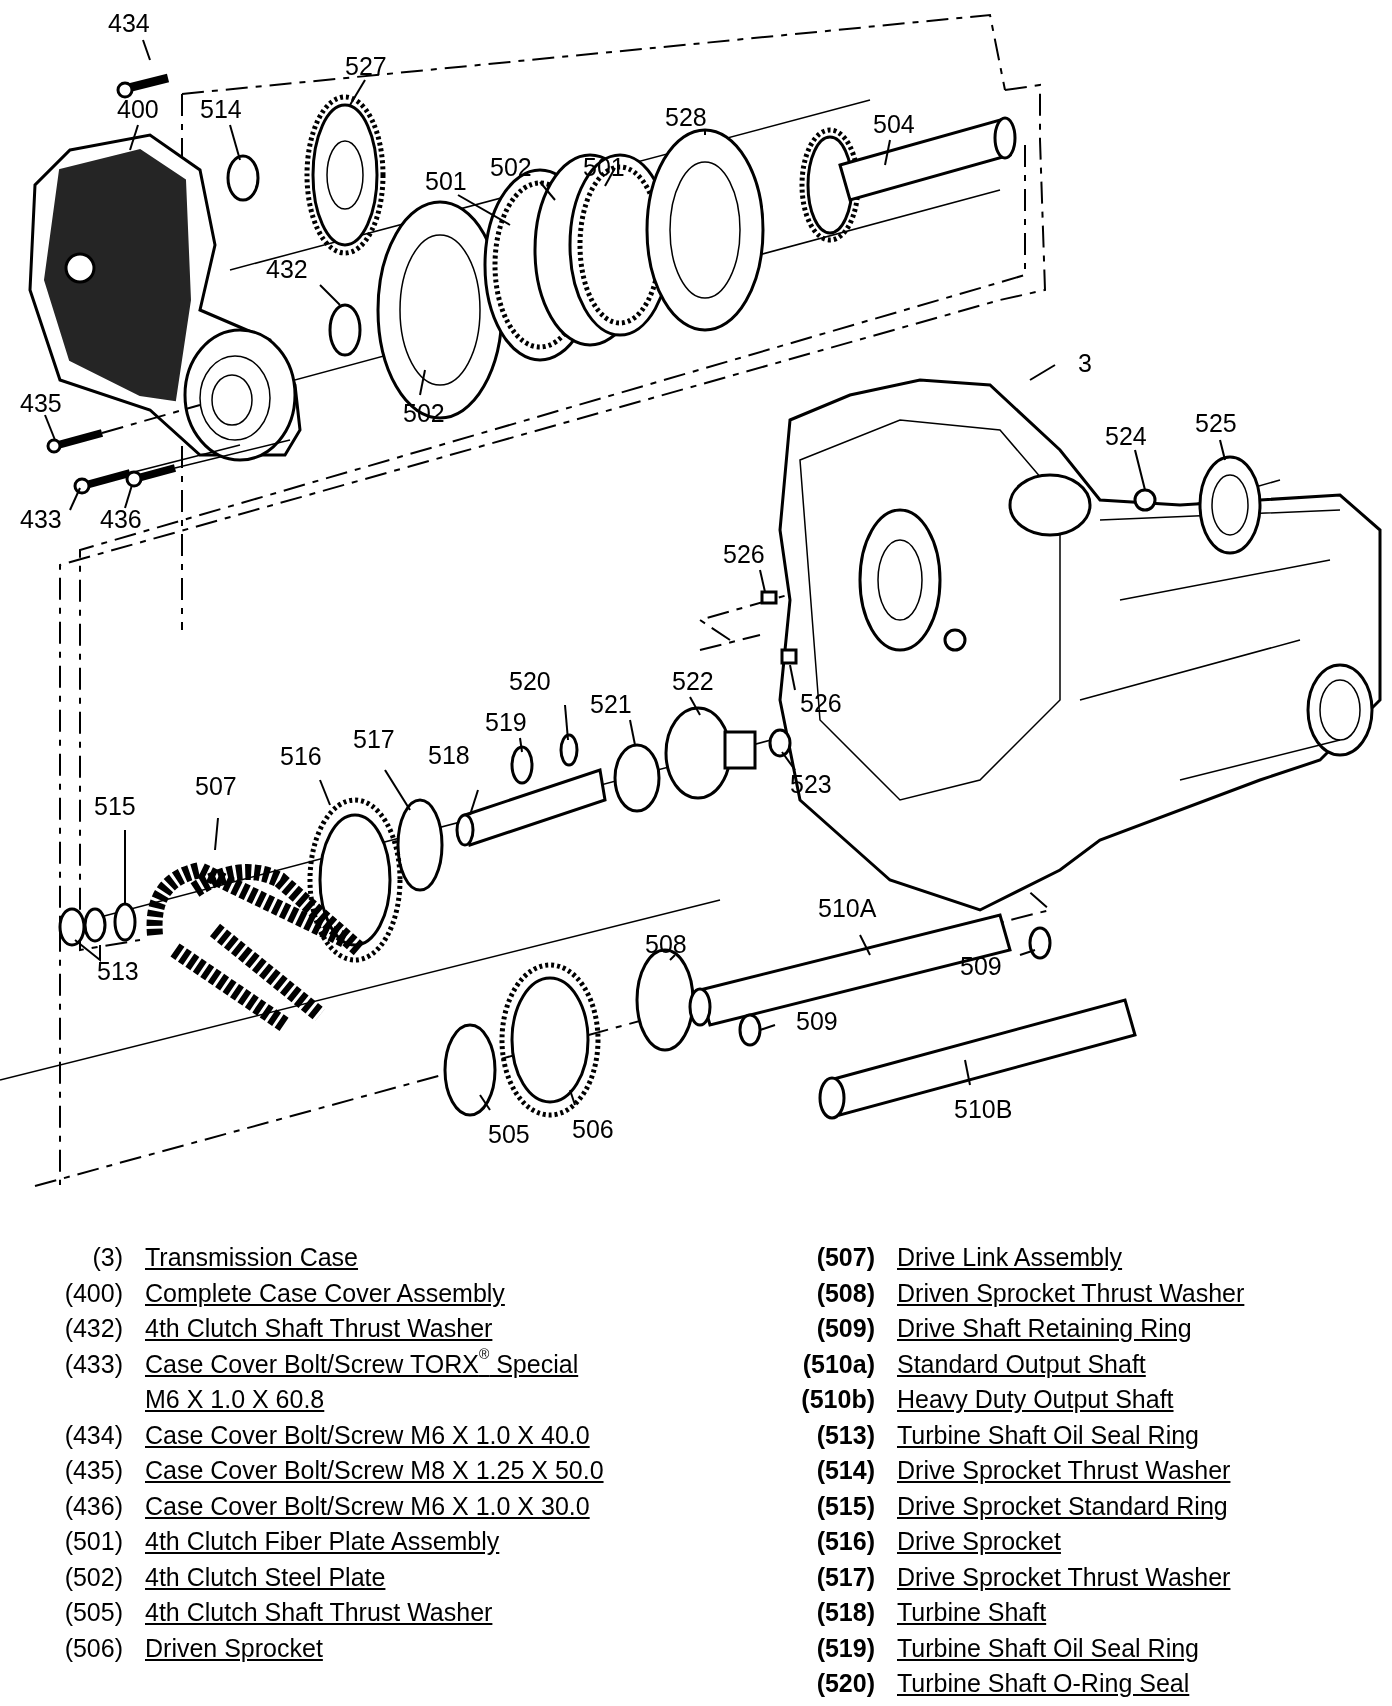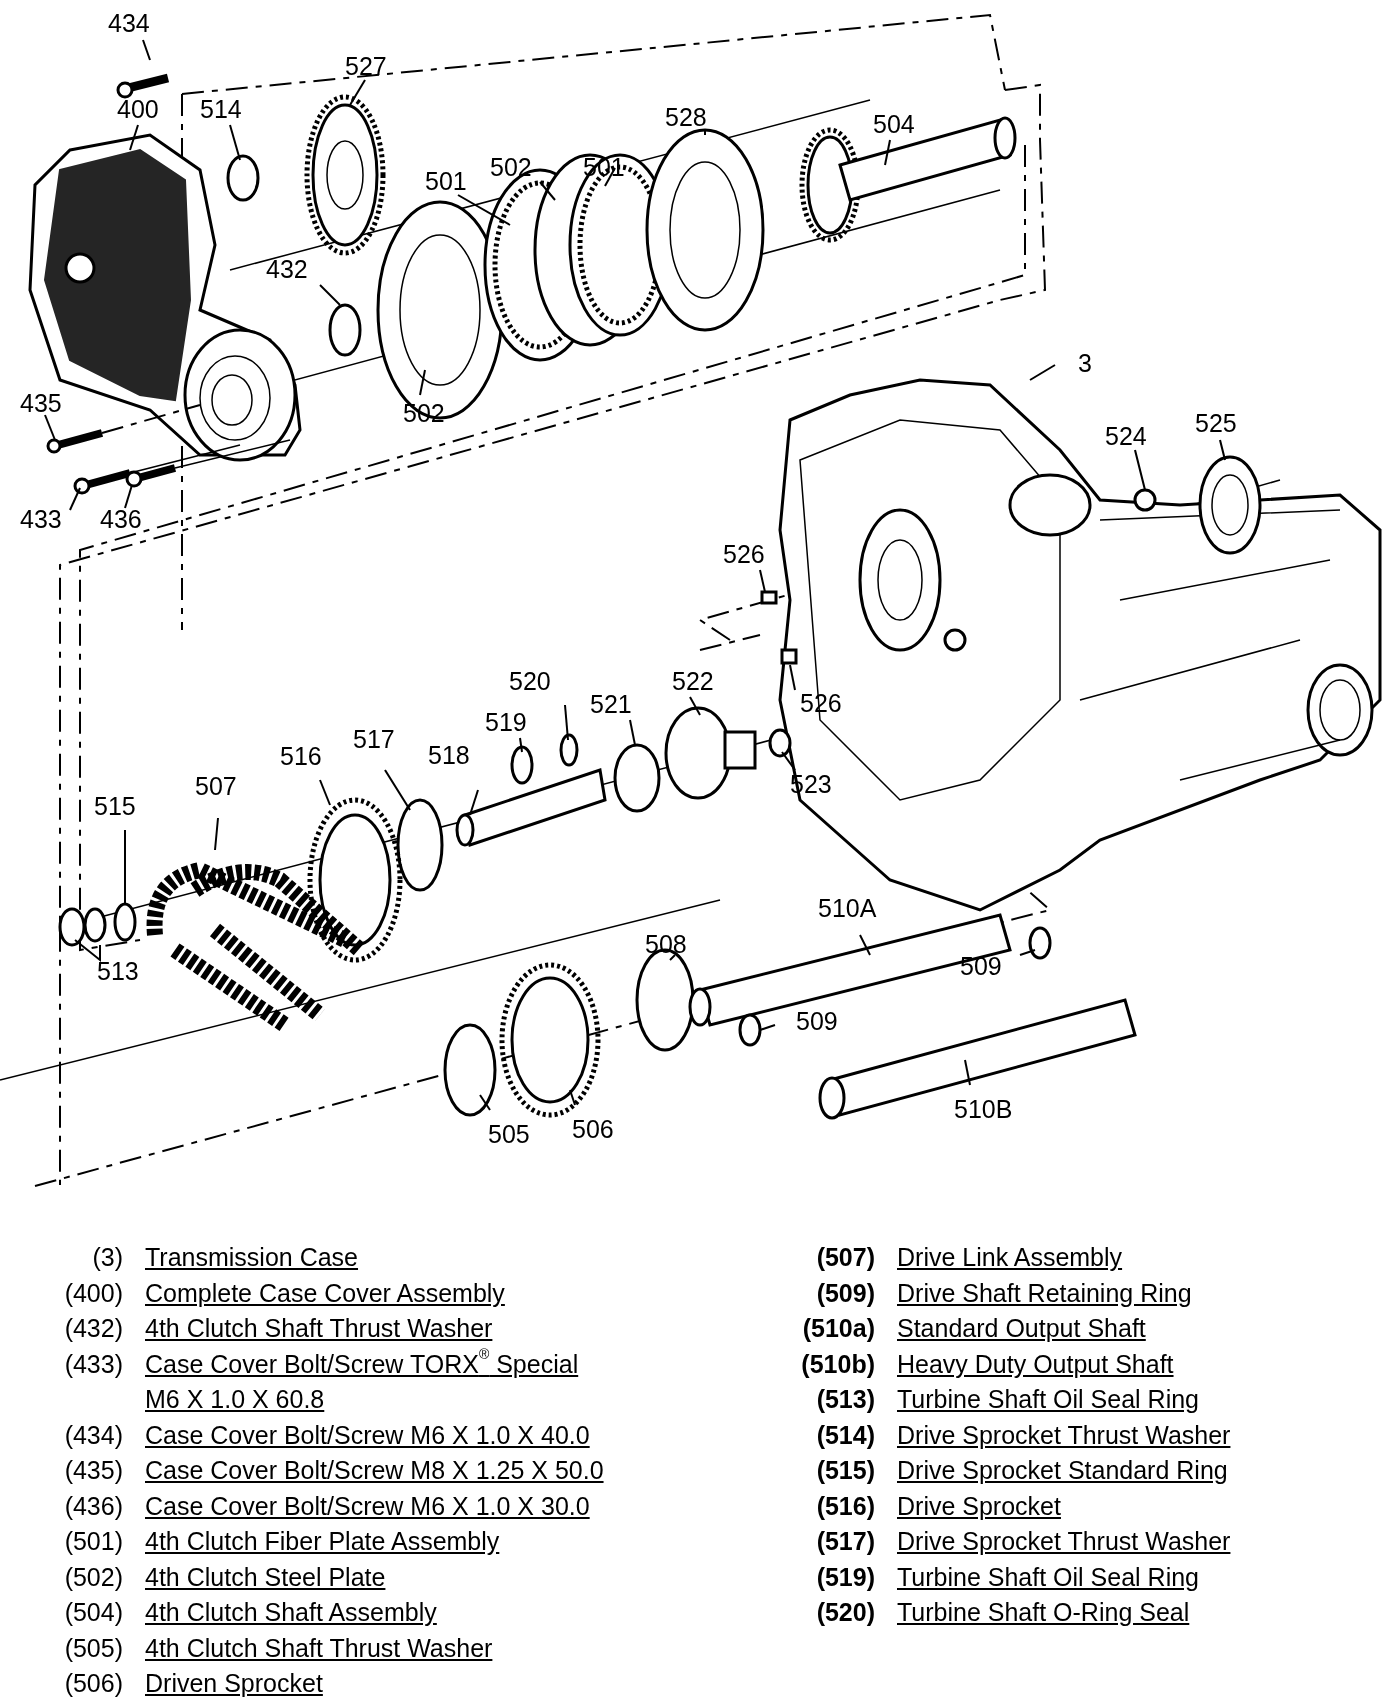--- a/index.html
+++ b/index.html
@@ -274,38 +274,38 @@
       </div>
     <div class="row">
         <span class="num">(501)</span>
         <span class="desc">4th Clutch Fiber Plate Assembly</span>
       </div>
     <div class="row">
         <span class="num">(502)</span>
         <span class="desc">4th Clutch Steel Plate</span>
       </div>
     <div class="row">
-        <span class="num">(504)</span>
-        <span class="desc">4th Clutch Shaft Assembly</span>
-      </div>
-    <div class="row">
         <span class="num">(505)</span>
         <span class="desc">4th Clutch Shaft Thrust Washer</span>
       </div>
     <div class="row">
         <span class="num">(506)</span>
         <span class="desc">Driven Sprocket</span>
       </div>
   </div>
   <div class="col right">
     <div class="row">
         <span class="num">(507)</span>
         <span class="desc">Drive Link Assembly</span>
       </div>
     <div class="row">
+        <span class="num">(508)</span>
+        <span class="desc">Driven Sprocket Thrust Washer</span>
+      </div>
+    <div class="row">
         <span class="num">(509)</span>
         <span class="desc">Drive Shaft Retaining Ring</span>
       </div>
     <div class="row">
         <span class="num">(510a)</span>
         <span class="desc">Standard Output Shaft</span>
       </div>
     <div class="row">
         <span class="num">(510b)</span>
         <span class="desc">Heavy Duty Output Shaft</span>
@@ -324,20 +324,24 @@
       </div>
     <div class="row">
         <span class="num">(516)</span>
         <span class="desc">Drive Sprocket</span>
       </div>
     <div class="row">
         <span class="num">(517)</span>
         <span class="desc">Drive Sprocket Thrust Washer</span>
       </div>
     <div class="row">
+        <span class="num">(518)</span>
+        <span class="desc">Turbine Shaft</span>
+      </div>
+    <div class="row">
         <span class="num">(519)</span>
         <span class="desc">Turbine Shaft Oil Seal Ring</span>
       </div>
     <div class="row">
         <span class="num">(520)</span>
         <span class="desc">Turbine Shaft O-Ring Seal</span>
       </div>
   </div>
 </div>
 

